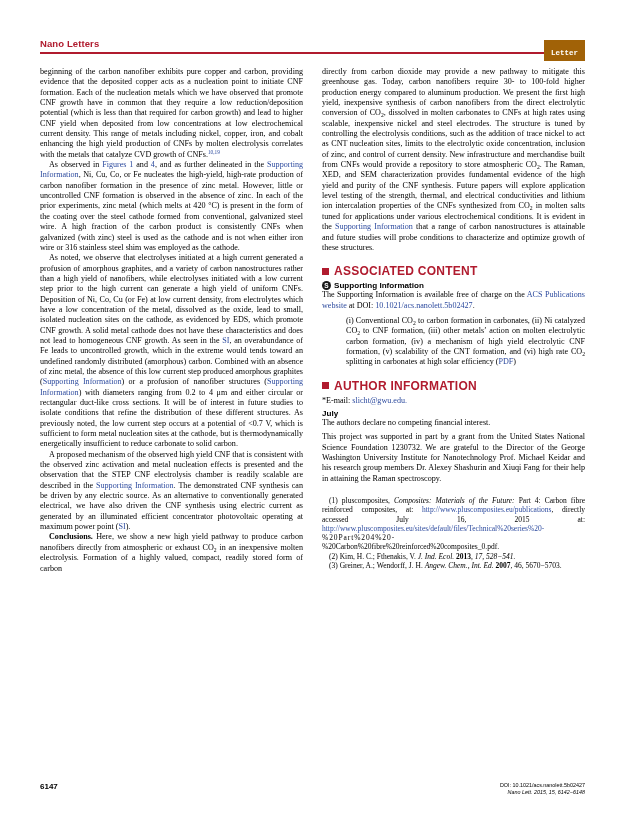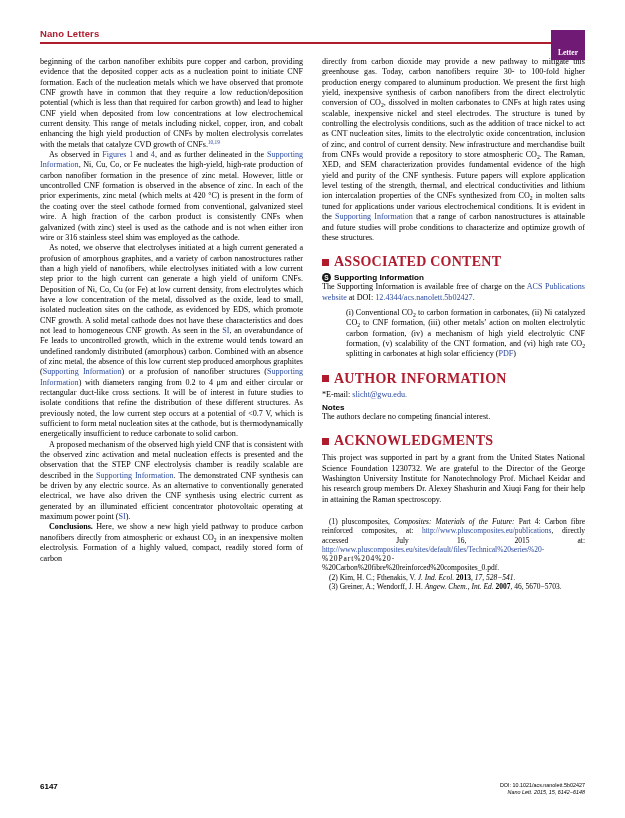--- a/index.html
+++ b/index.html
@@ -14,21 +14,21 @@
     position: relative;
     width: 625px;
     height: 818px;
     background: #ffffff;
     overflow: hidden;
     box-sizing: border-box;
   }
   .page-inner {
     position: absolute;
     left: 40px;
-    top: 26px;
+    top: 36px;
     width: 545px;
     height: 745px;
   }
 
   
   .runhead {
     position: relative;
     height: 22px;
   }
   .runhead-title {
@@ -46,26 +46,26 @@
     left: 0;
     right: 0;
     top: 16px;
     height: 2px;
     background: #b01b2e;
   }
   .runhead-tag {
     position: absolute;
     right: 0;
     top: 4px;
-    background: #701a75;
+    background: #a16207;
     color: #ffffff;
-    font-family: Liberation Serif, serif;
+    font-family: Liberation Mono, monospace;
     font-size: 7.5px;
     font-weight: bold;
-    padding: 19px 7px 3px 7px;
+    padding: 10px 7px 3px 7px;
     line-height: 1;
     z-index: 3;
   }
 
   
   .cols {
     display: flex;
     gap: 19px;
     margin-top: 9px;
     align-items: flex-start;
@@ -89,22 +89,22 @@
 
   .lnk { color: #2c4a9e; }
   .bold { font-weight: bold; }
   .ital { font-style: italic; }
   sub { font-size: 70%; vertical-align: baseline; position: relative; top: 2px; }
   sup { font-size: 66%; vertical-align: baseline; position: relative; top: -3.2px; }
   sup.ref { color: #2c4a9e; }
 
   
   .sect {
-    font-family: Liberation Serif, serif;
-    font-size: 14px;
+    font-family: Liberation Sans, sans-serif;
+    font-size: 12px;
     font-weight: bold;
     color: #b01b2e;
     letter-spacing: 0.25px;
     margin: 11px 0 3px 0;
     display: flex;
     align-items: center;
     gap: 5px;
   }
   .sect-sq {
     width: 7px;
@@ -221,42 +221,38 @@
         <div class="sect">
           <span class="sect-sq"></span>
           <span>ASSOCIATED CONTENT</span>
         </div>
 
         <div class="subhead">
           <span class="si-badge">S</span>
           <span>Supporting Information</span>
         </div>
 
-        <p class="body noindent"><span>The Supporting Information is available free of charge on the</span> <span class="lnk">ACS Publications website</span> <span>at DOI:</span> <span class="lnk">12.4344/acs.nanolett.5b02427</span><span>.</span></p>
+        <p class="body noindent"><span>The Supporting Information is available free of charge on the</span> <span class="lnk">ACS Publications website</span> <span>at DOI:</span> <span class="lnk">10.1021/acs.nanolett.5b02427</span><span>.</span></p>
 
         <ul class="si-list">
           <li>(i) Conventional CO<sub>2</sub> to carbon formation in carbonates, (ii) Ni catalyzed CO<sub>2</sub> to CNF formation, (iii) other metals’ action on molten electrolytic carbon formation, (iv) a mechanism of high yield electrolytic CNF formation, (v) scalability of the CNT formation, and (vi) high rate CO<sub>2</sub> splitting in carbonates at high solar efficiency (<span class="lnk">PDF</span>)</li>
         </ul>
 
         <div class="sect">
           <span class="sect-sq"></span>
           <span>AUTHOR INFORMATION</span>
         </div>
 
         <p class="body noindent"><span>*E-mail:</span> <span class="lnk">slicht@gwu.edu.</span></p>
 
         <div class="subhead">
-          <span>Notes</span>
+          <span>July</span>
         </div>
         <p class="body noindent">The authors declare no competing financial interest.</p>
 
-        <div class="sect">
-          <span class="sect-sq"></span>
-          <span>ACKNOWLEDGMENTS</span>
-        </div>
         <p class="body noindent" style="margin-top:4px;">This project was supported in part by a grant from the United States National Science Foundation 1230732. We are grateful to the Director of the George Washington University Institute for Nanotechnology Prof. Michael Keidar and his research group members Dr. Alexey Shashurin and Xiuqi Fang for their help in attaining the Raman spectroscopy.</p>
 
 
         <div class="refs" style="margin-top:12px;">
           <p><span>(1)</span> <span>pluscomposites,</span> <span class="ital">Composites: Materials of the Future:</span> <span>Part 4: Carbon fibre reinforced composites, at:</span> <span class="lnk">http://www.pluscomposites.eu/publications</span><span>, directly accessed July 16, 2015 at:</span> <span class="lnk">http://www.pluscomposites.eu/sites/default/files/Technical%20series%20-</span><br><span class="wide">%20Part%204%20-</span><br><span>%20Carbon%20fibre%20reinforced%20composites_0.pdf.</span></p>
 
           <p><span>(2)</span> <span>Kim, H. C.; Fthenakis, V.</span> <span class="ital">J. Ind. Ecol.</span> <span class="bold">2013</span><span class="ital">, 17, 528−541.</span></p>
 
           <p><span>(3)</span> <span>Greiner, A.; Wendorff, J. H.</span> <span class="ital">Angew. Chem., Int. Ed.</span> <span class="bold">2007</span><span>, 46, 5670−5703.</span></p>
 

